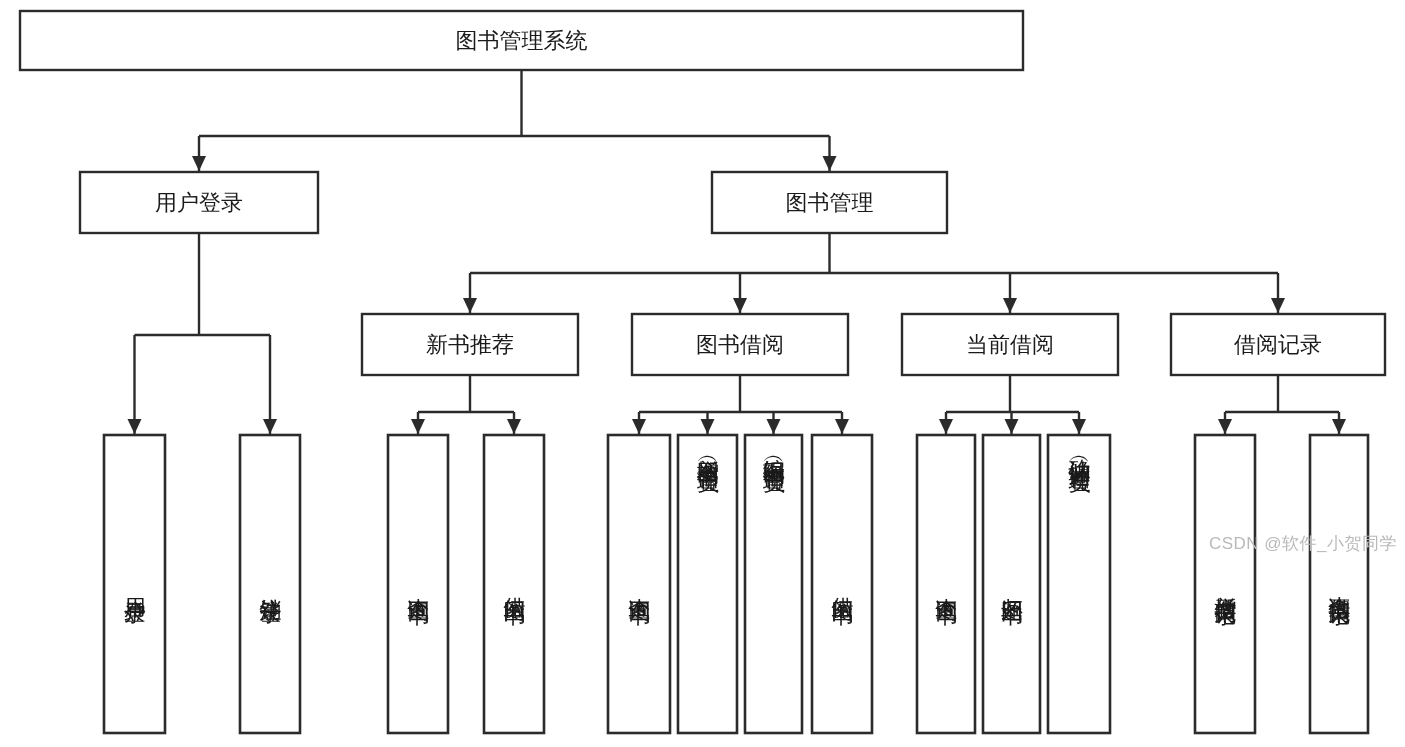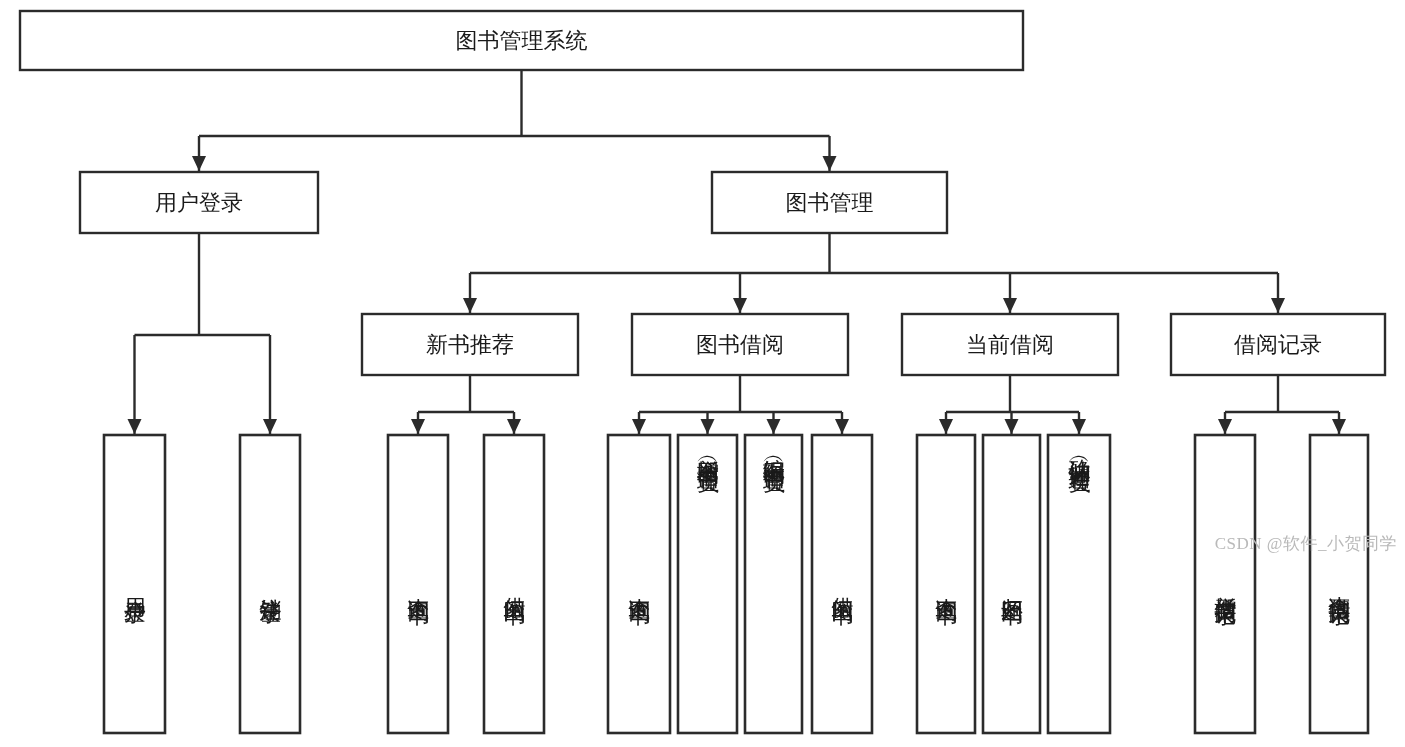--- a/index.html
+++ b/index.html
@@ -72,21 +72,21 @@
     line-height: 1.22;
     color: #1a1a1a;
     letter-spacing: 2px;
     text-align: left;
     white-space: nowrap;
   }
   .watermark {
     position: absolute;
     right: 8px;
     bottom: 6px;
-    font-family: Liberation Serif, serif;
+    font-family: Liberation Sans, sans-serif;
     font-size: 17px;
     color: #b9b9b9;
     letter-spacing: 0.5px;
     white-space: nowrap;
   }
 </style>
 </head>
 <body>
 
 <div id="diagram-root">

